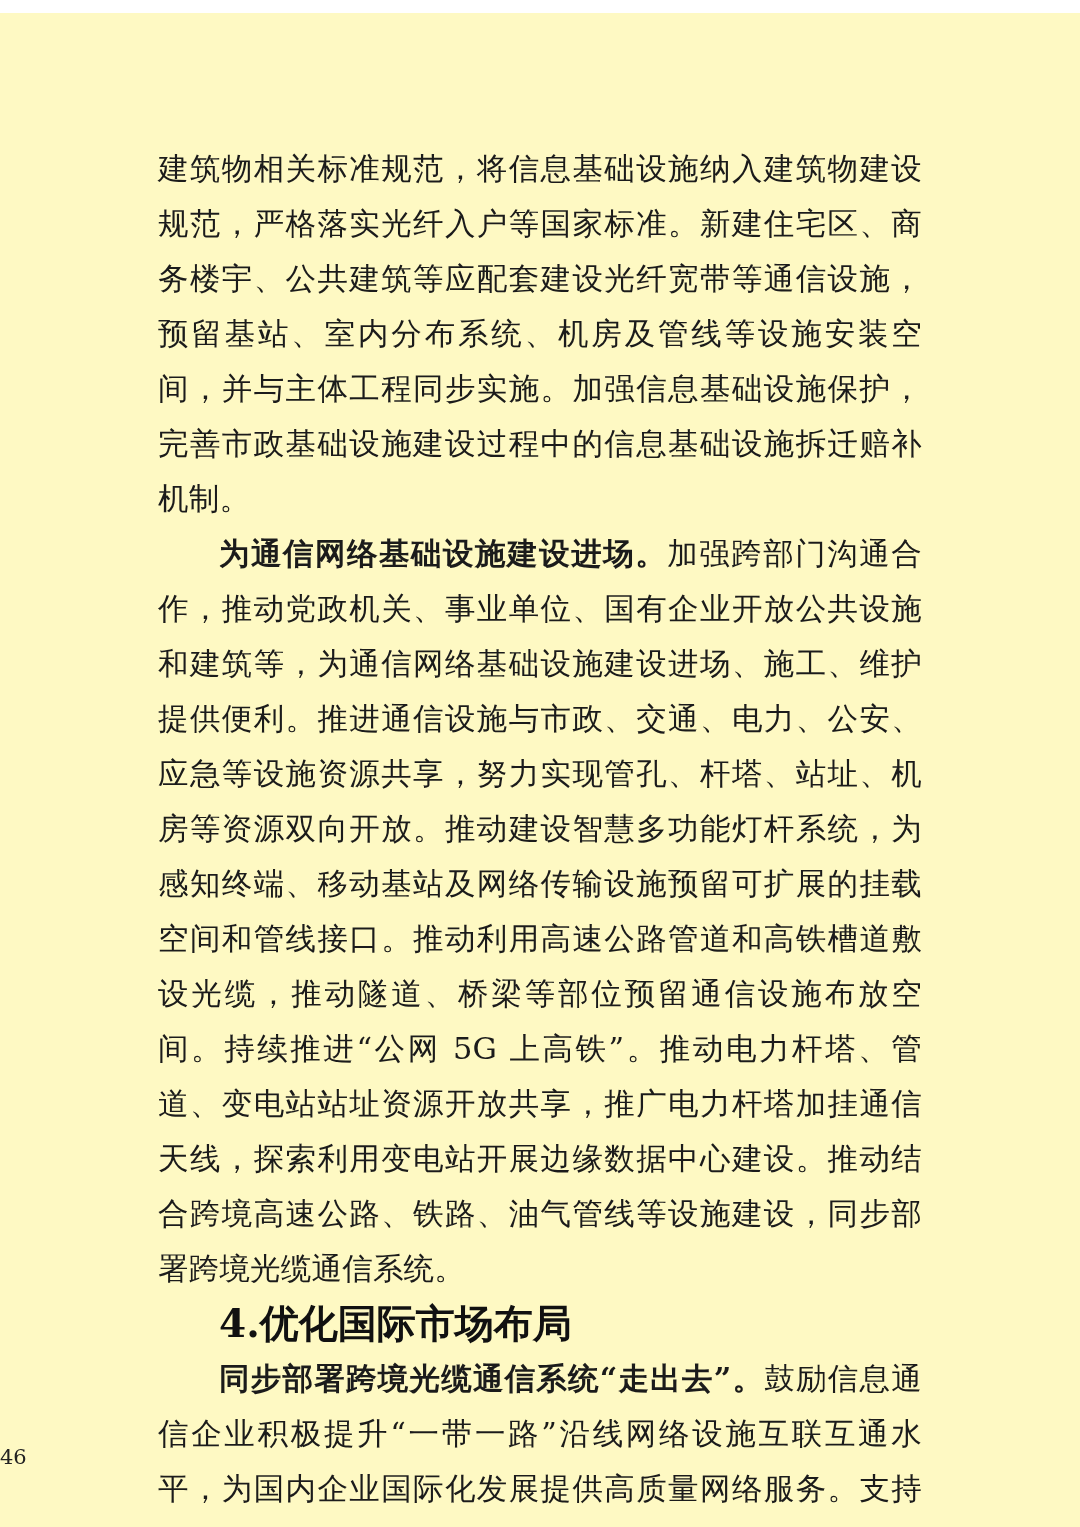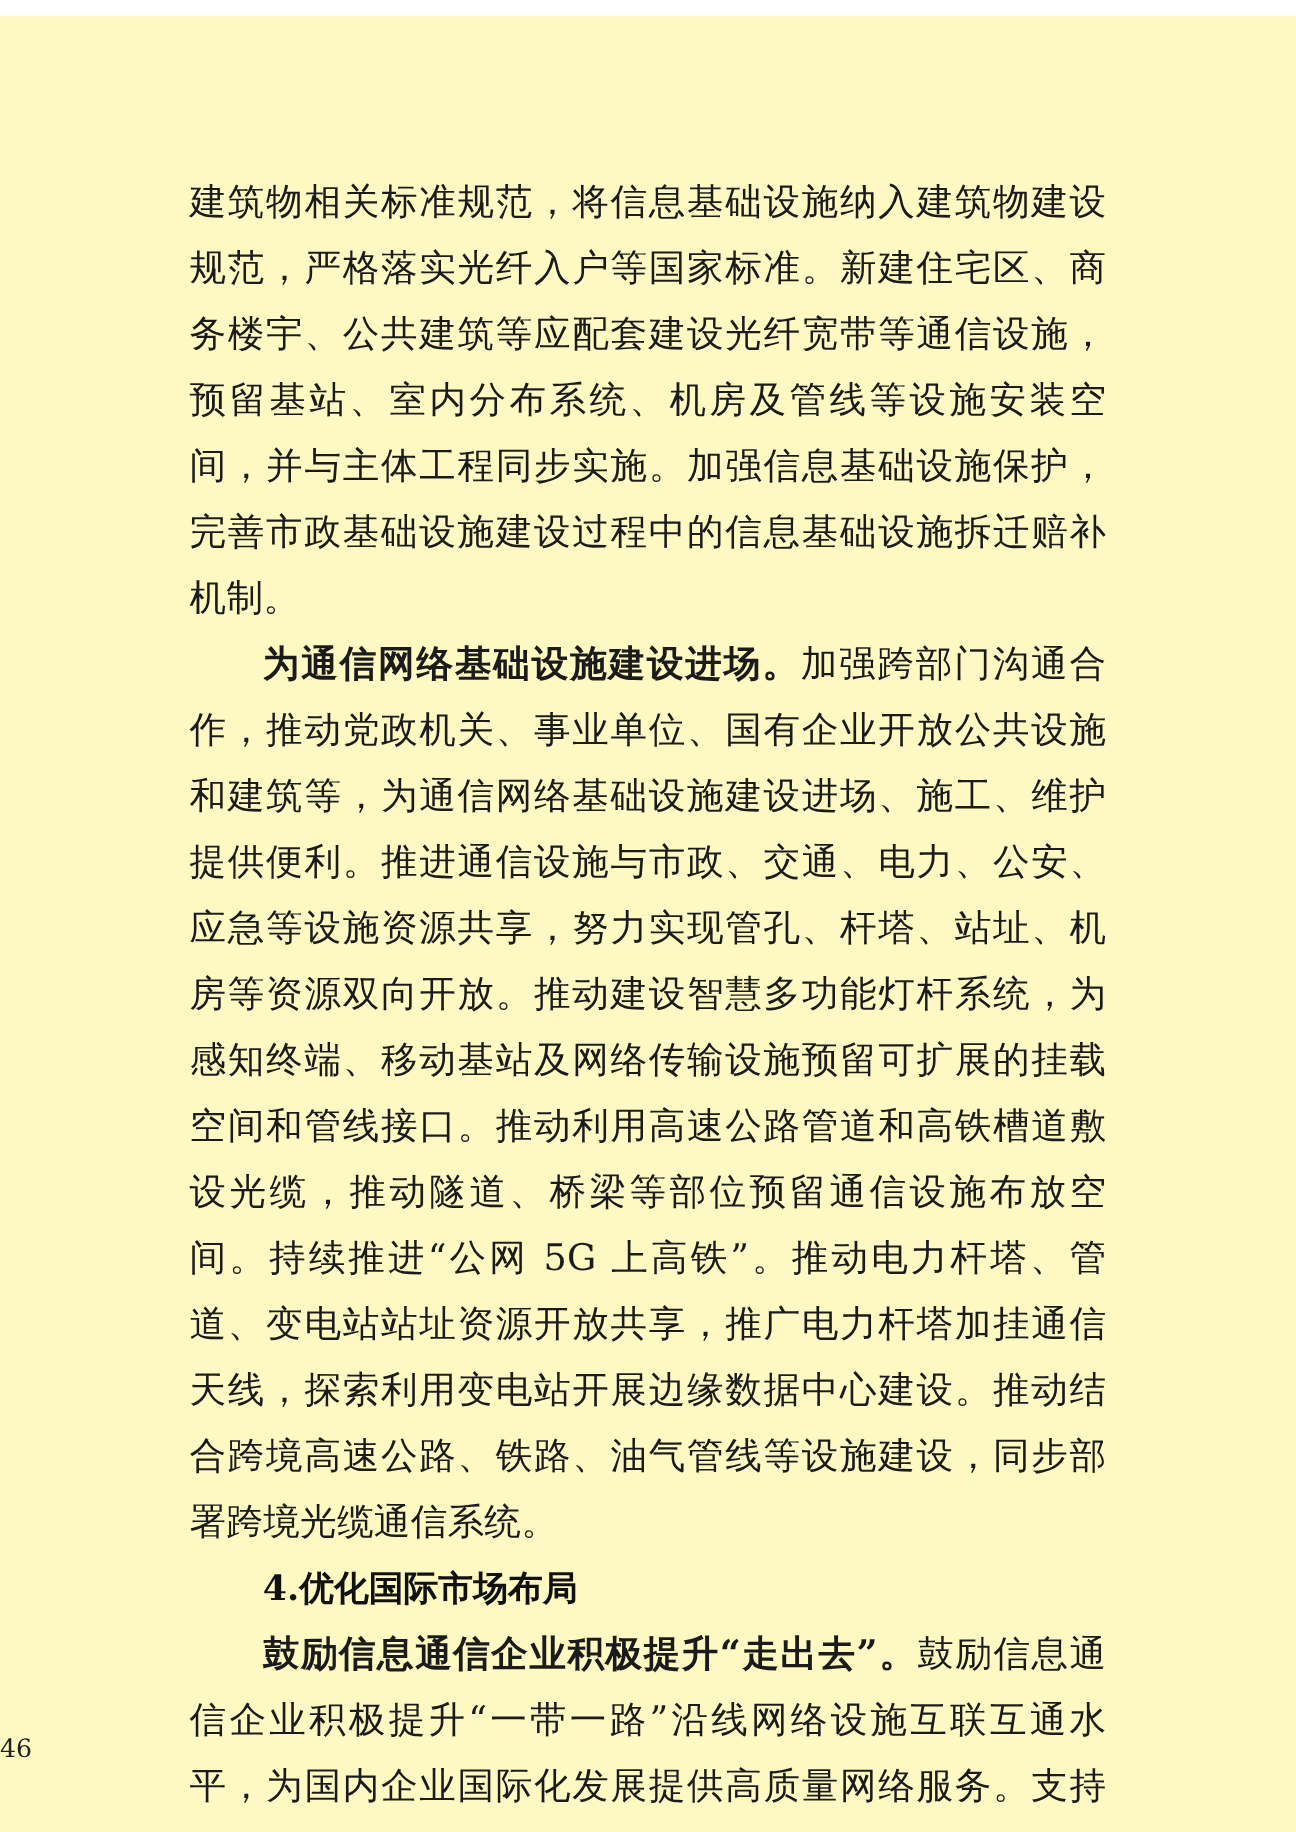--- a/index.html
+++ b/index.html
@@ -34,21 +34,21 @@
     color: #1b1b1b;
   }
   p.indent {
     text-indent: 61px;
   }
   .lead {
     font-weight: bold;
   }
   .heading {
     margin: 0;
-    font-size: 29px;
+    font-size: 39px;
     line-height: 55px;
     font-weight: bold;
     text-indent: 61px;
     color: #111111;
   }
   .page-number {
     position: absolute;
     left: 0;
     right: 0;
     top: 1432px;
@@ -77,21 +77,21 @@
 
     <p class="body-para">建筑物相关标准规范，将信息基础设施纳入建筑物建设规范，严格落实光纤入户等国家标准。新建住宅区、商务楼宇、公共建筑等应配套建设光纤宽带等通信设施，预留基站、室内分布系统、机房及管线等设施安装空间，并与主体工程同步实施。加强信息基础设施保护，完善市政基础设施建设过程中的信息基础设施拆迁赔补机制。</p>
 
     <p class="body-para indent">
       <span class="lead">为通信网络基础设施建设进场。</span><span>加强跨部门沟通合作，推动党政机关、事业单位、国有企业开放公共设施和建筑等，为通信网络基础设施建设进场、施工、维护提供便利。推进通信设施与市政、交通、电力、公安、应急等设施资源共享，努力实现管孔、杆塔、站址、机房等资源双向开放。推动建设智慧多功能灯杆系统，为感知终端、移动基站及网络传输设施预留可扩展的挂载空间和管线接口。推动利用高速公路管道和高铁槽道敷设光缆，推动隧道、桥梁等部位预留通信设施布放空间。持续推进“公网 5G 上高铁”。推动电力杆塔、管道、变电站站址资源开放共享，推广电力杆塔加挂通信天线，探索利用变电站开展边缘数据中心建设。推动结合跨境高速公路、铁路、油气管线等设施建设，同步部署跨境光缆通信系统。</span>
     </p>
 
     <p class="heading">4.优化国际市场布局</p>
 
     <p class="body-para indent">
-      <span class="lead">鼓励信息通信企业积极提升“走出去”。</span><span>鼓励信息通信企业积极提升“一带一路”沿线网络设施互联互通水平，为国内企业国际化发展提供高质量网络服务。支持基础电信企业参与</span>
+      <span class="lead">同步部署跨境光缆通信系统“走出去”。</span><span>鼓励信息通信企业积极提升“一带一路”沿线网络设施互联互通水平，为国内企业国际化发展提供高质量网络服务。支持基础电信企业参与</span>
     </p>
 
   </div>
 
   <div class="page-number">46</div>
 
   <div class="tail">全球信息通信基础设施建设</div>
 </div>
 
 </body></html>

